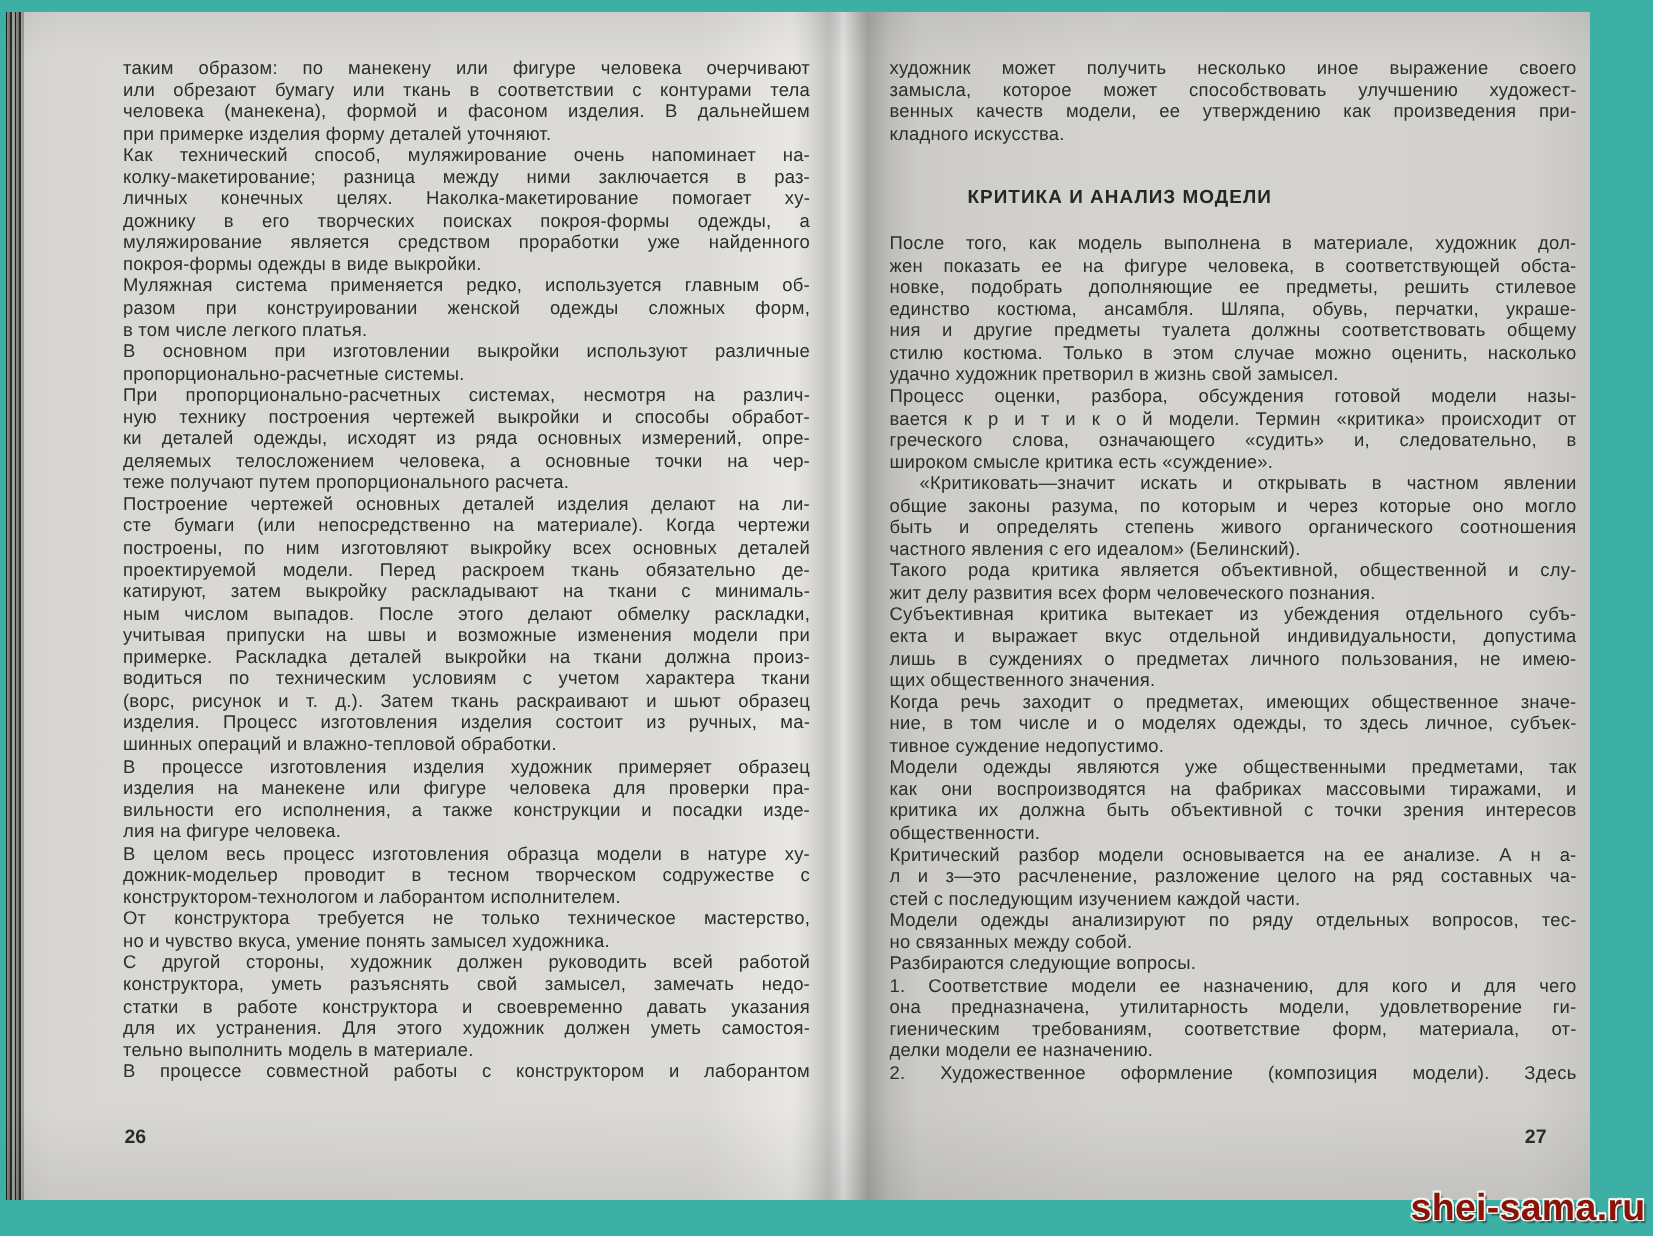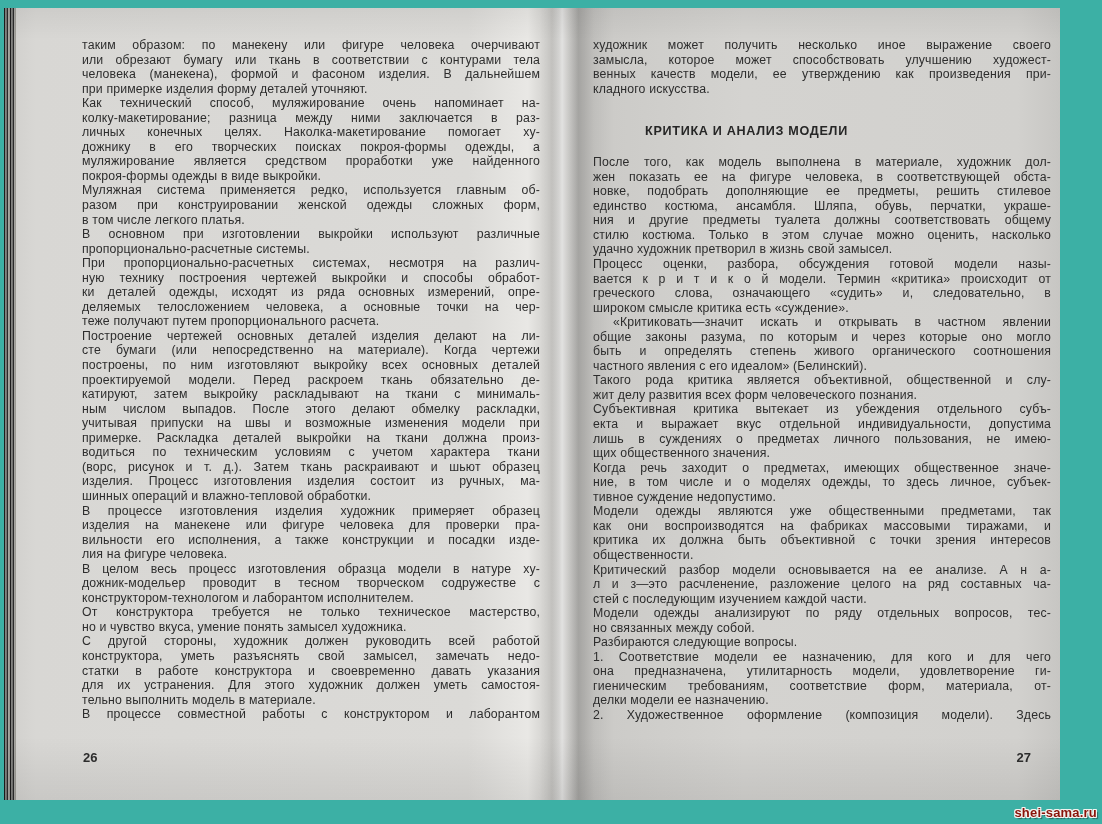--- a/index.html
+++ b/index.html
@@ -19,21 +19,21 @@
   .txt{color:#2d2d2d;font-size:12.3px;letter-spacing:0.15px;}
   .line{height:14.56px;line-height:14.56px;overflow:hidden;
     text-align:justify;text-align-last:justify;}
   .line.end{text-align-last:left;}
   .line.ind{text-indent:20px;}
   .heading{margin:28px 0 16px 52px;font-size:12.6px;line-height:15px;
     font-weight:bold;letter-spacing:0.7px;color:#262626;}
   .pnum{position:absolute;top:712px;font-size:13px;font-weight:bold;color:#2d2d2d;}
   .pnumL{left:1px;}
   .pnumR{right:20px;}
-  .watermark{position:absolute;right:5px;bottom:4px;font-size:13px;font-weight:bold;
+  .watermark{position:absolute;right:5px;bottom:4px;font-size:25px;font-weight:bold;
     letter-spacing:0.2px;color:#8a1309;
     text-shadow:-1px 0 0 #f3f3f0,1px 0 0 #f3f3f0,0 -1px 0 #f3f3f0,0 1px 0 #f3f3f0,
       -1px -1px 0 #f3f3f0,1px 1px 0 #f3f3f0,-1px 1px 0 #f3f3f0,1px -1px 0 #f3f3f0,
       2px 2px 1px rgba(30,30,30,0.55);}
 </style>
 </head>
 <body>
 
 <div class="scan">
   <div class="paper">

